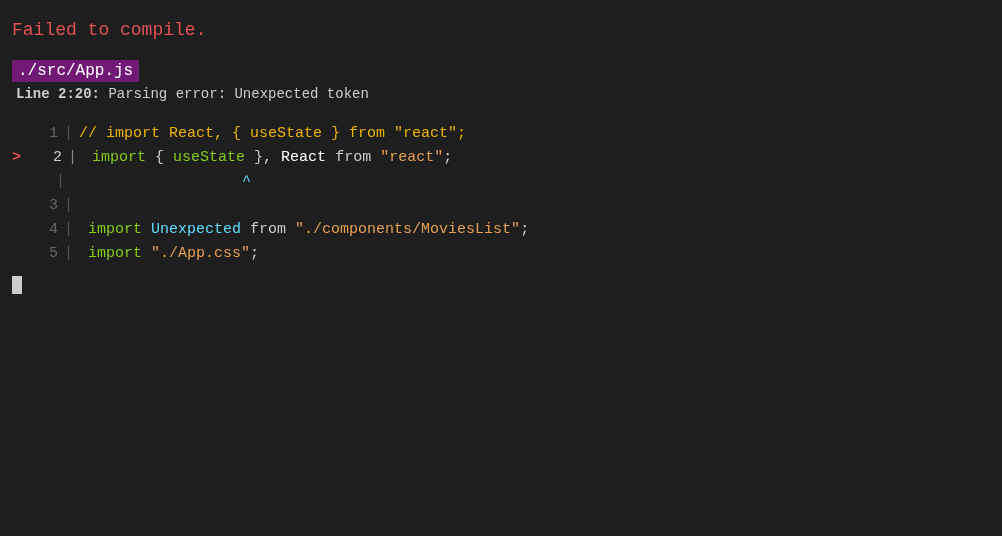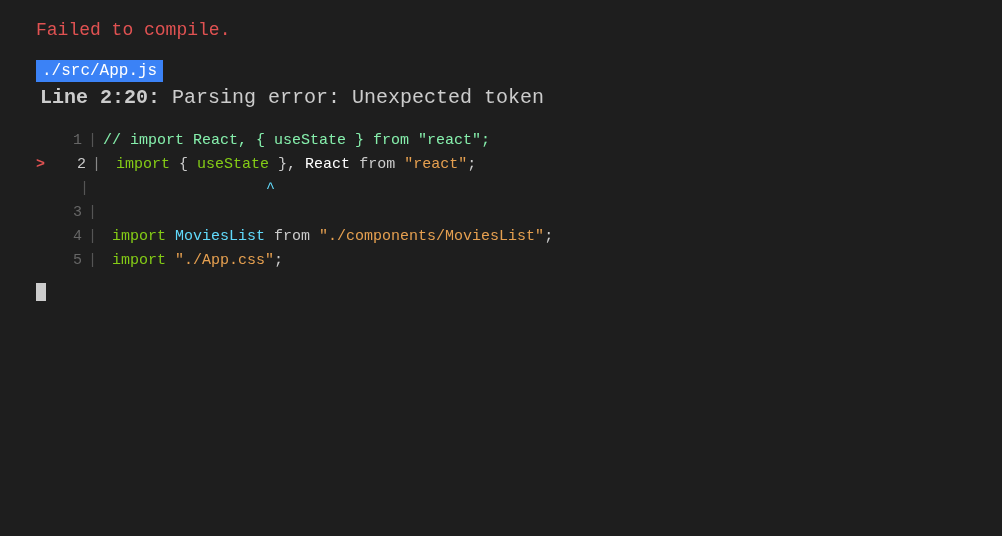--- a/index.html
+++ b/index.html
@@ -12,44 +12,44 @@
       background-color: #1e1e1e;
       font-family: 'Courier New', Courier, monospace;
       color: #ccc;
       width: 1002px;
       height: 536px;
       overflow: hidden;
     }
 
     .error-container {
       background-color: #1e1e1e;
-      padding: 20px 36px;
+      padding: 20px 12px;
       width: 100%;
       height: 100%;
     }
 
     .failed-to-compile {
       color: #e05252;
       font-size: 18px;
       margin-bottom: 20px;
       font-weight: normal;
     }
 
     .file-path {
       display: inline-block;
-      background-color: #3b82f6;
+      background-color: #701a75;
       color: #fff;
       font-size: 16px;
       padding: 2px 6px;
       margin-bottom: 4px;
     }
 
     .error-line {
       color: #ccc;
-      font-size: 20px;
+      font-size: 14px;
       margin-left: 4px;
       margin-bottom: 20px;
     }
 
     .error-line .line-ref {
       color: #ccc;
       font-weight: bold;
     }
 
     .error-line .error-text {
@@ -85,21 +85,21 @@
     }
 
     .arrow-indicator {
       color: #e05252;
       min-width: 14px;
       margin-right: 2px;
       font-weight: bold;
     }
 
     .comment-code {
-      color: #86efac;
+      color: #eab308;
     }
 
     .keyword {
       color: #84cc16;
     }
 
     .string {
       color: #e6a050;
     }
 
@@ -166,21 +166,21 @@
     <div class="code-row">
       <span class="arrow-indicator">&nbsp;</span>
       <span class="line-number">3</span>
       <span class="pipe">|</span>
     </div>
 
     <div class="code-row">
       <span class="arrow-indicator">&nbsp;</span>
       <span class="line-number">4</span>
       <span class="pipe">|</span>
-      <span class="keyword">&nbsp;import </span><span style="color:#61dafb;">MoviesList </span><span style="color:#ccc;">from </span><span class="string">"./components/MoviesList"</span><span style="color:#ccc;">;</span>
+      <span class="keyword">&nbsp;import </span><span style="color:#61dafb;">Unexpected </span><span style="color:#ccc;">from </span><span class="string">"./components/MoviesList"</span><span style="color:#ccc;">;</span>
     </div>
 
     <div class="code-row">
       <span class="arrow-indicator">&nbsp;</span>
       <span class="line-number">5</span>
       <span class="pipe">|</span>
       <span class="keyword">&nbsp;import </span><span class="string">"./App.css"</span><span style="color:#ccc;">;</span>
     </div>
 
   </div>

